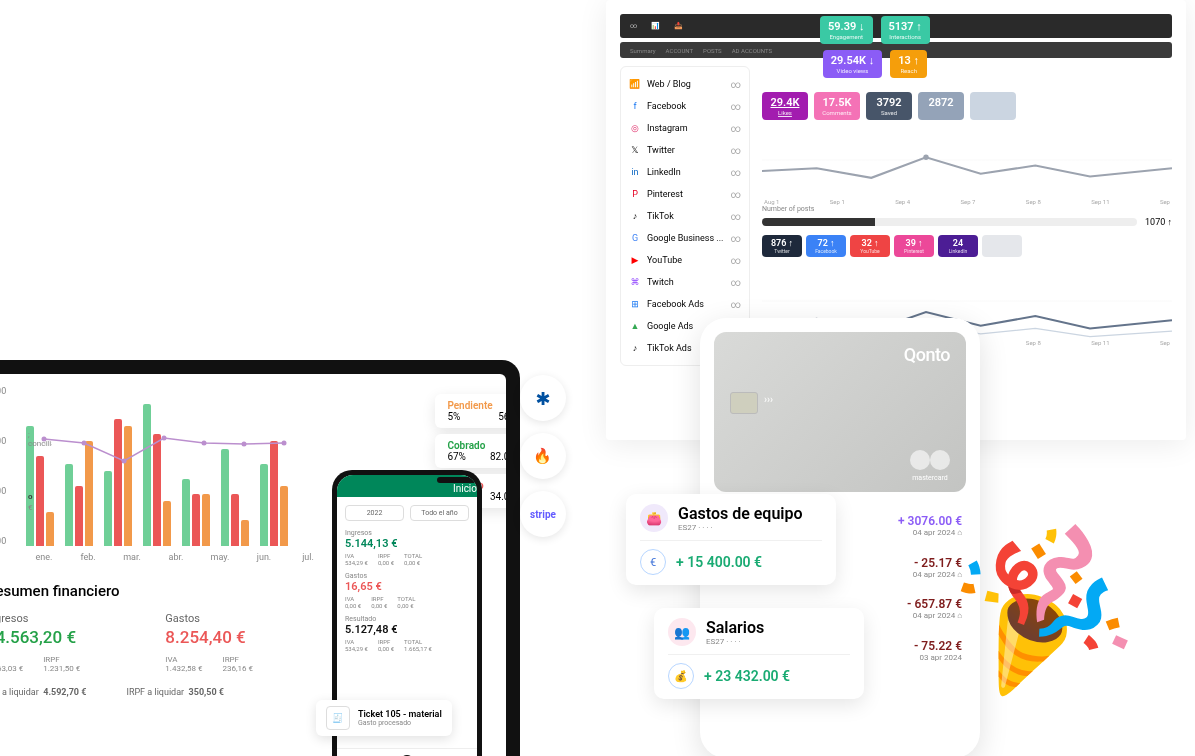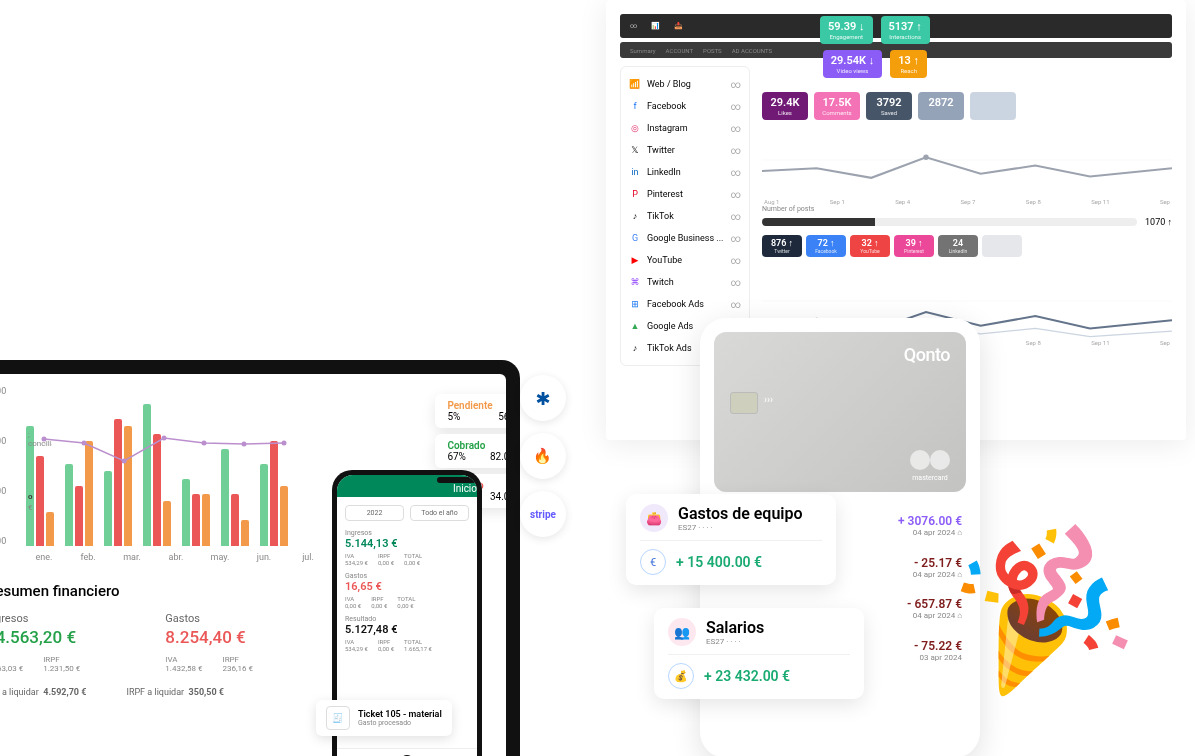--- a/index.html
+++ b/index.html
@@ -376,21 +376,21 @@
           <span class="inf">∞</span>
         </div>
         <div class="ch">
           <span class="cicon" style="color:#111">♪</span>
           <span>TikTok Ads</span>
           <span class="inf">∞</span>
         </div>
       </div>
     <div class="charts">
       <div class="badges" id="statrow" style="margin-top:26px;">
-          <div class="badge" style="background: #701a75; min-width: 46px;">
+          <div class="badge" style="background: #a21caf; min-width: 46px; text-decoration: underline;">
             <div class="bn">29.4K</div>
             <div class="bs">Likes</div>
           </div>
           <div class="badge" style="background: rgb(244, 114, 182); min-width: 46px;">
             <div class="bn">17.5K</div>
             <div class="bs">Comments</div>
           </div>
           <div class="badge" style="background: rgb(71, 85, 105); min-width: 46px;">
             <div class="bn">3792</div>
             <div class="bs">Saved</div>
@@ -436,21 +436,21 @@
             <div class="bs">Facebook</div>
           </div>
           <div class="badge2" style="background: rgb(239, 68, 68); min-width: 40px;">
             <div class="bn">32 ↑</div>
             <div class="bs">YouTube</div>
           </div>
           <div class="badge2" style="background: rgb(236, 72, 153); min-width: 40px;">
             <div class="bn">39 ↑</div>
             <div class="bs">Pinterest</div>
           </div>
-          <div class="badge2" style="background: #737373; min-width: 40px;">
+          <div class="badge2" style="background: #4c1d95; min-width: 40px;">
             <div class="bn">24 </div>
             <div class="bs">LinkedIn</div>
           </div>
           <div class="badge2" style="background: rgb(229, 231, 235); min-width: 40px;">
             <div class="bn"> </div>
             <div class="bs"></div>
           </div>
         </div>
       <div class="mchart" style="margin-top:14px;">
         <svg class="mch-line" viewBox="0 0 300 60">

